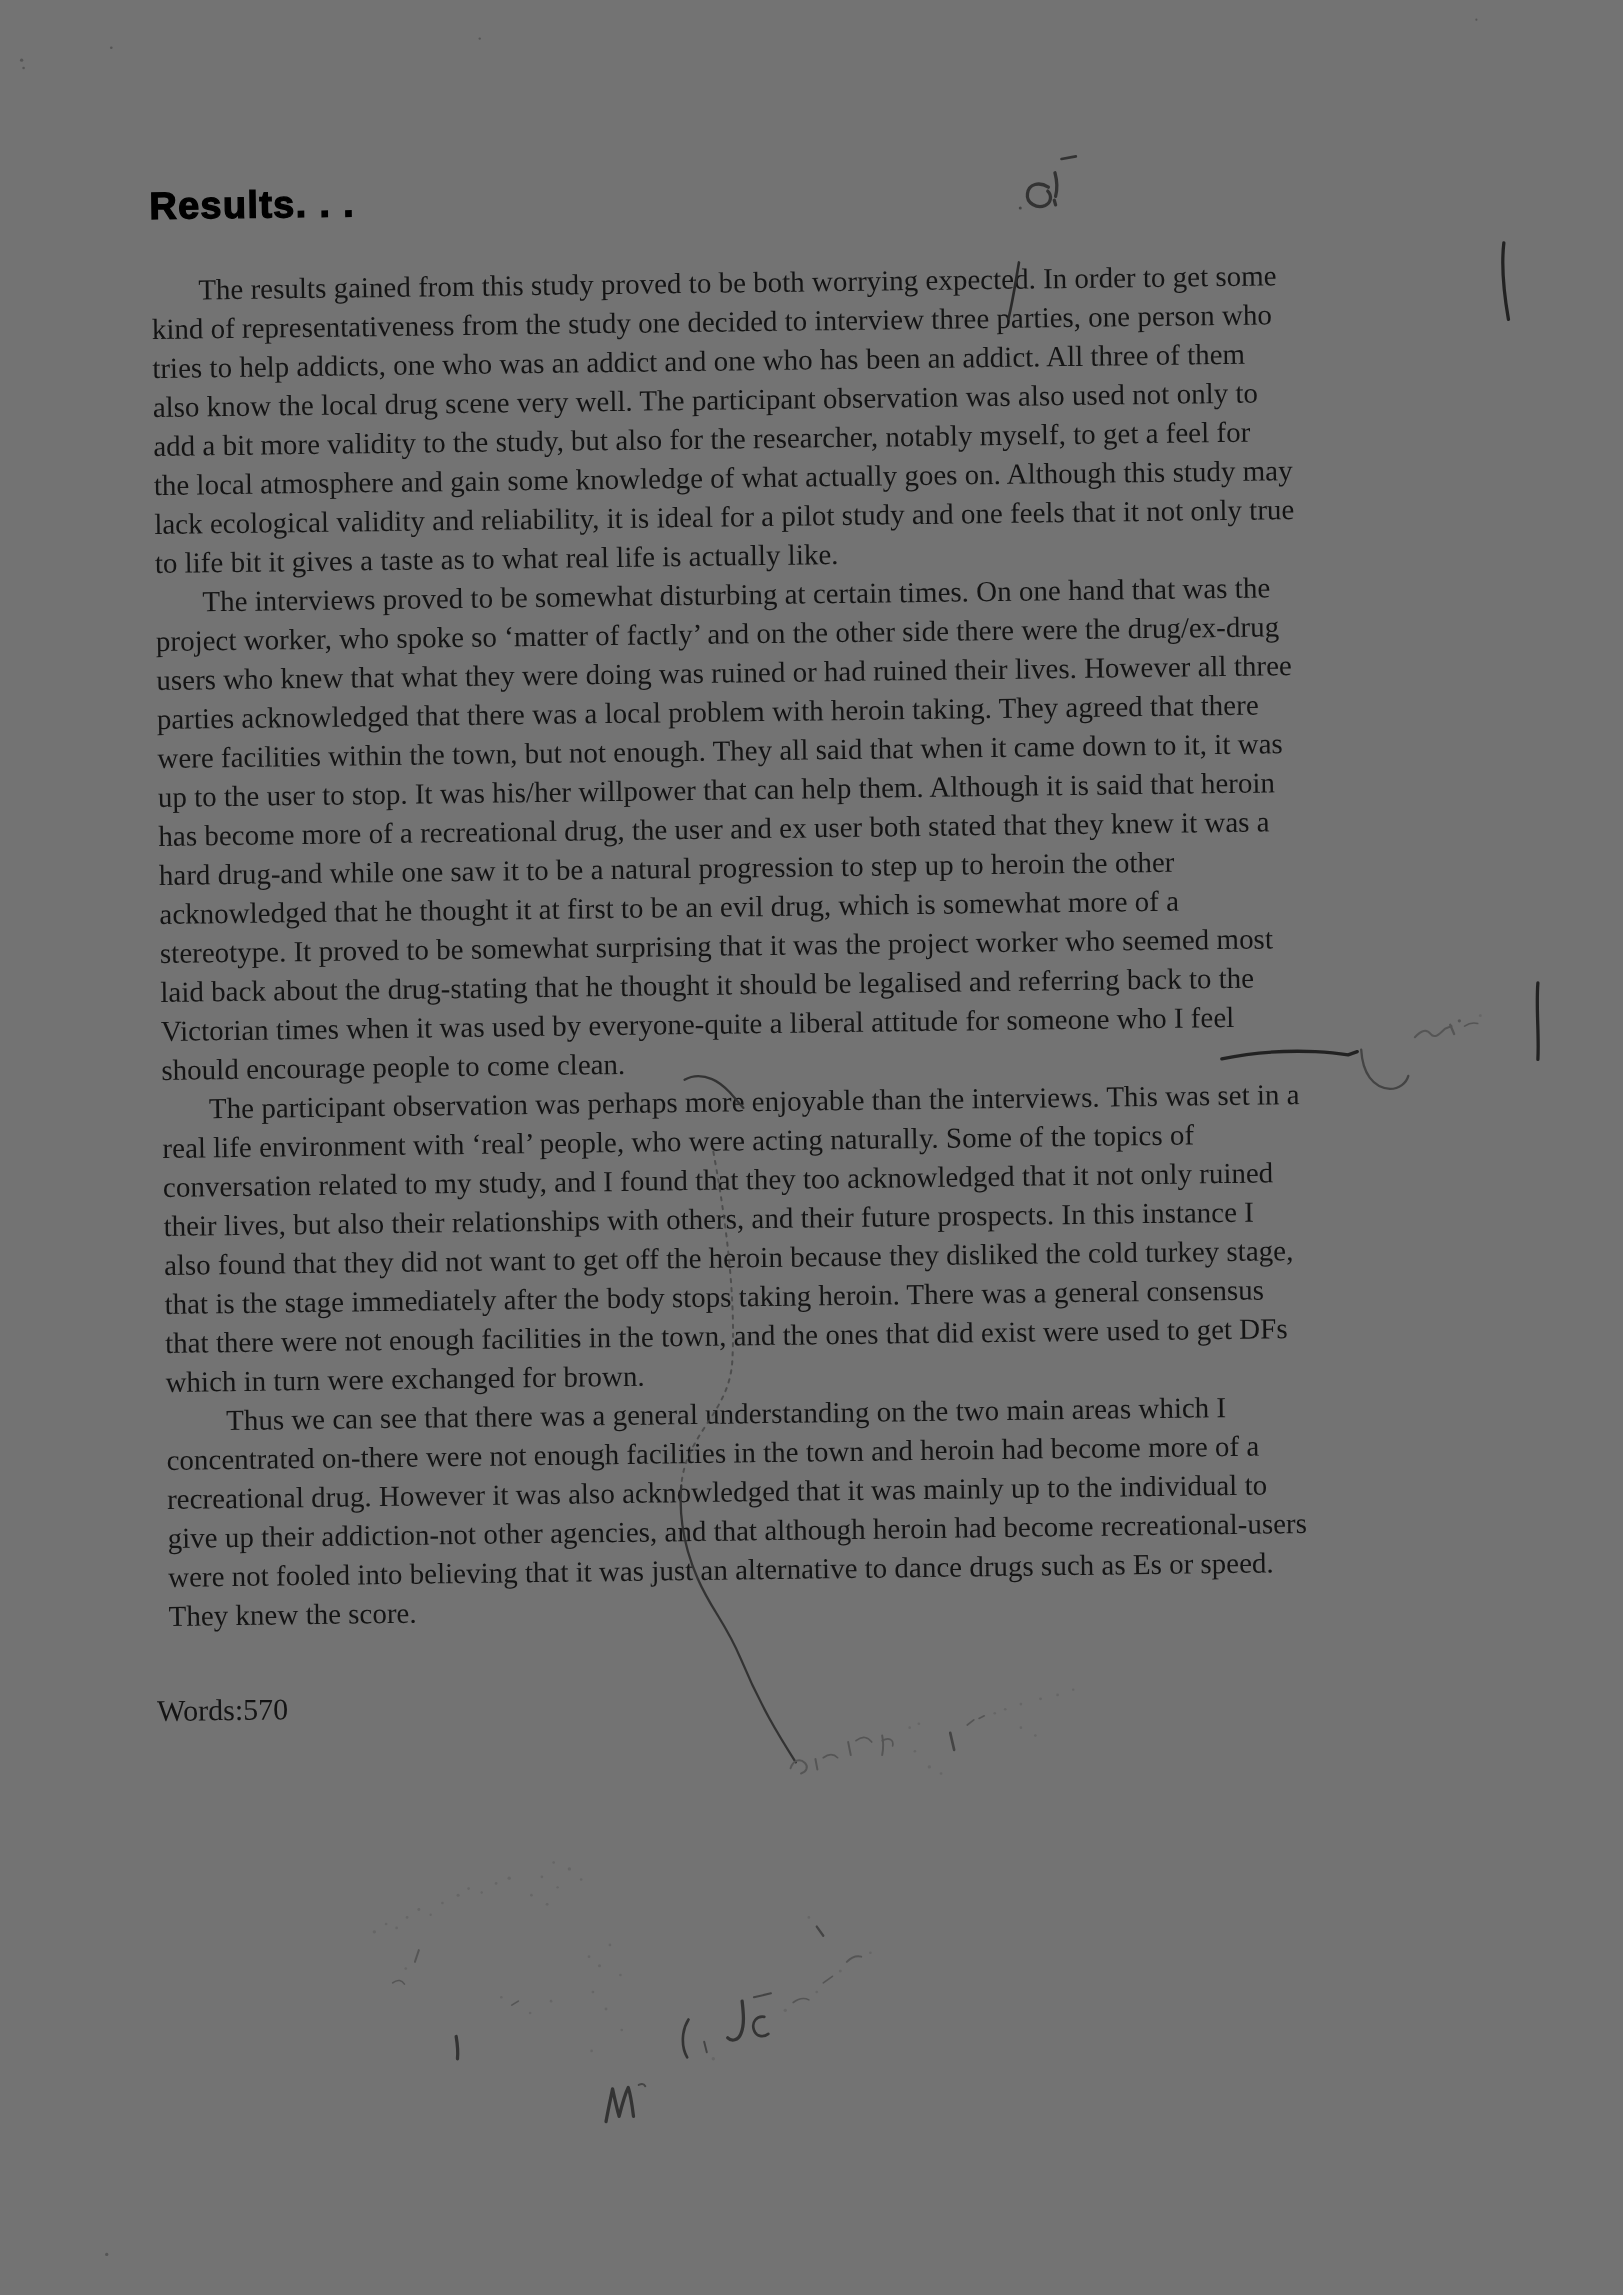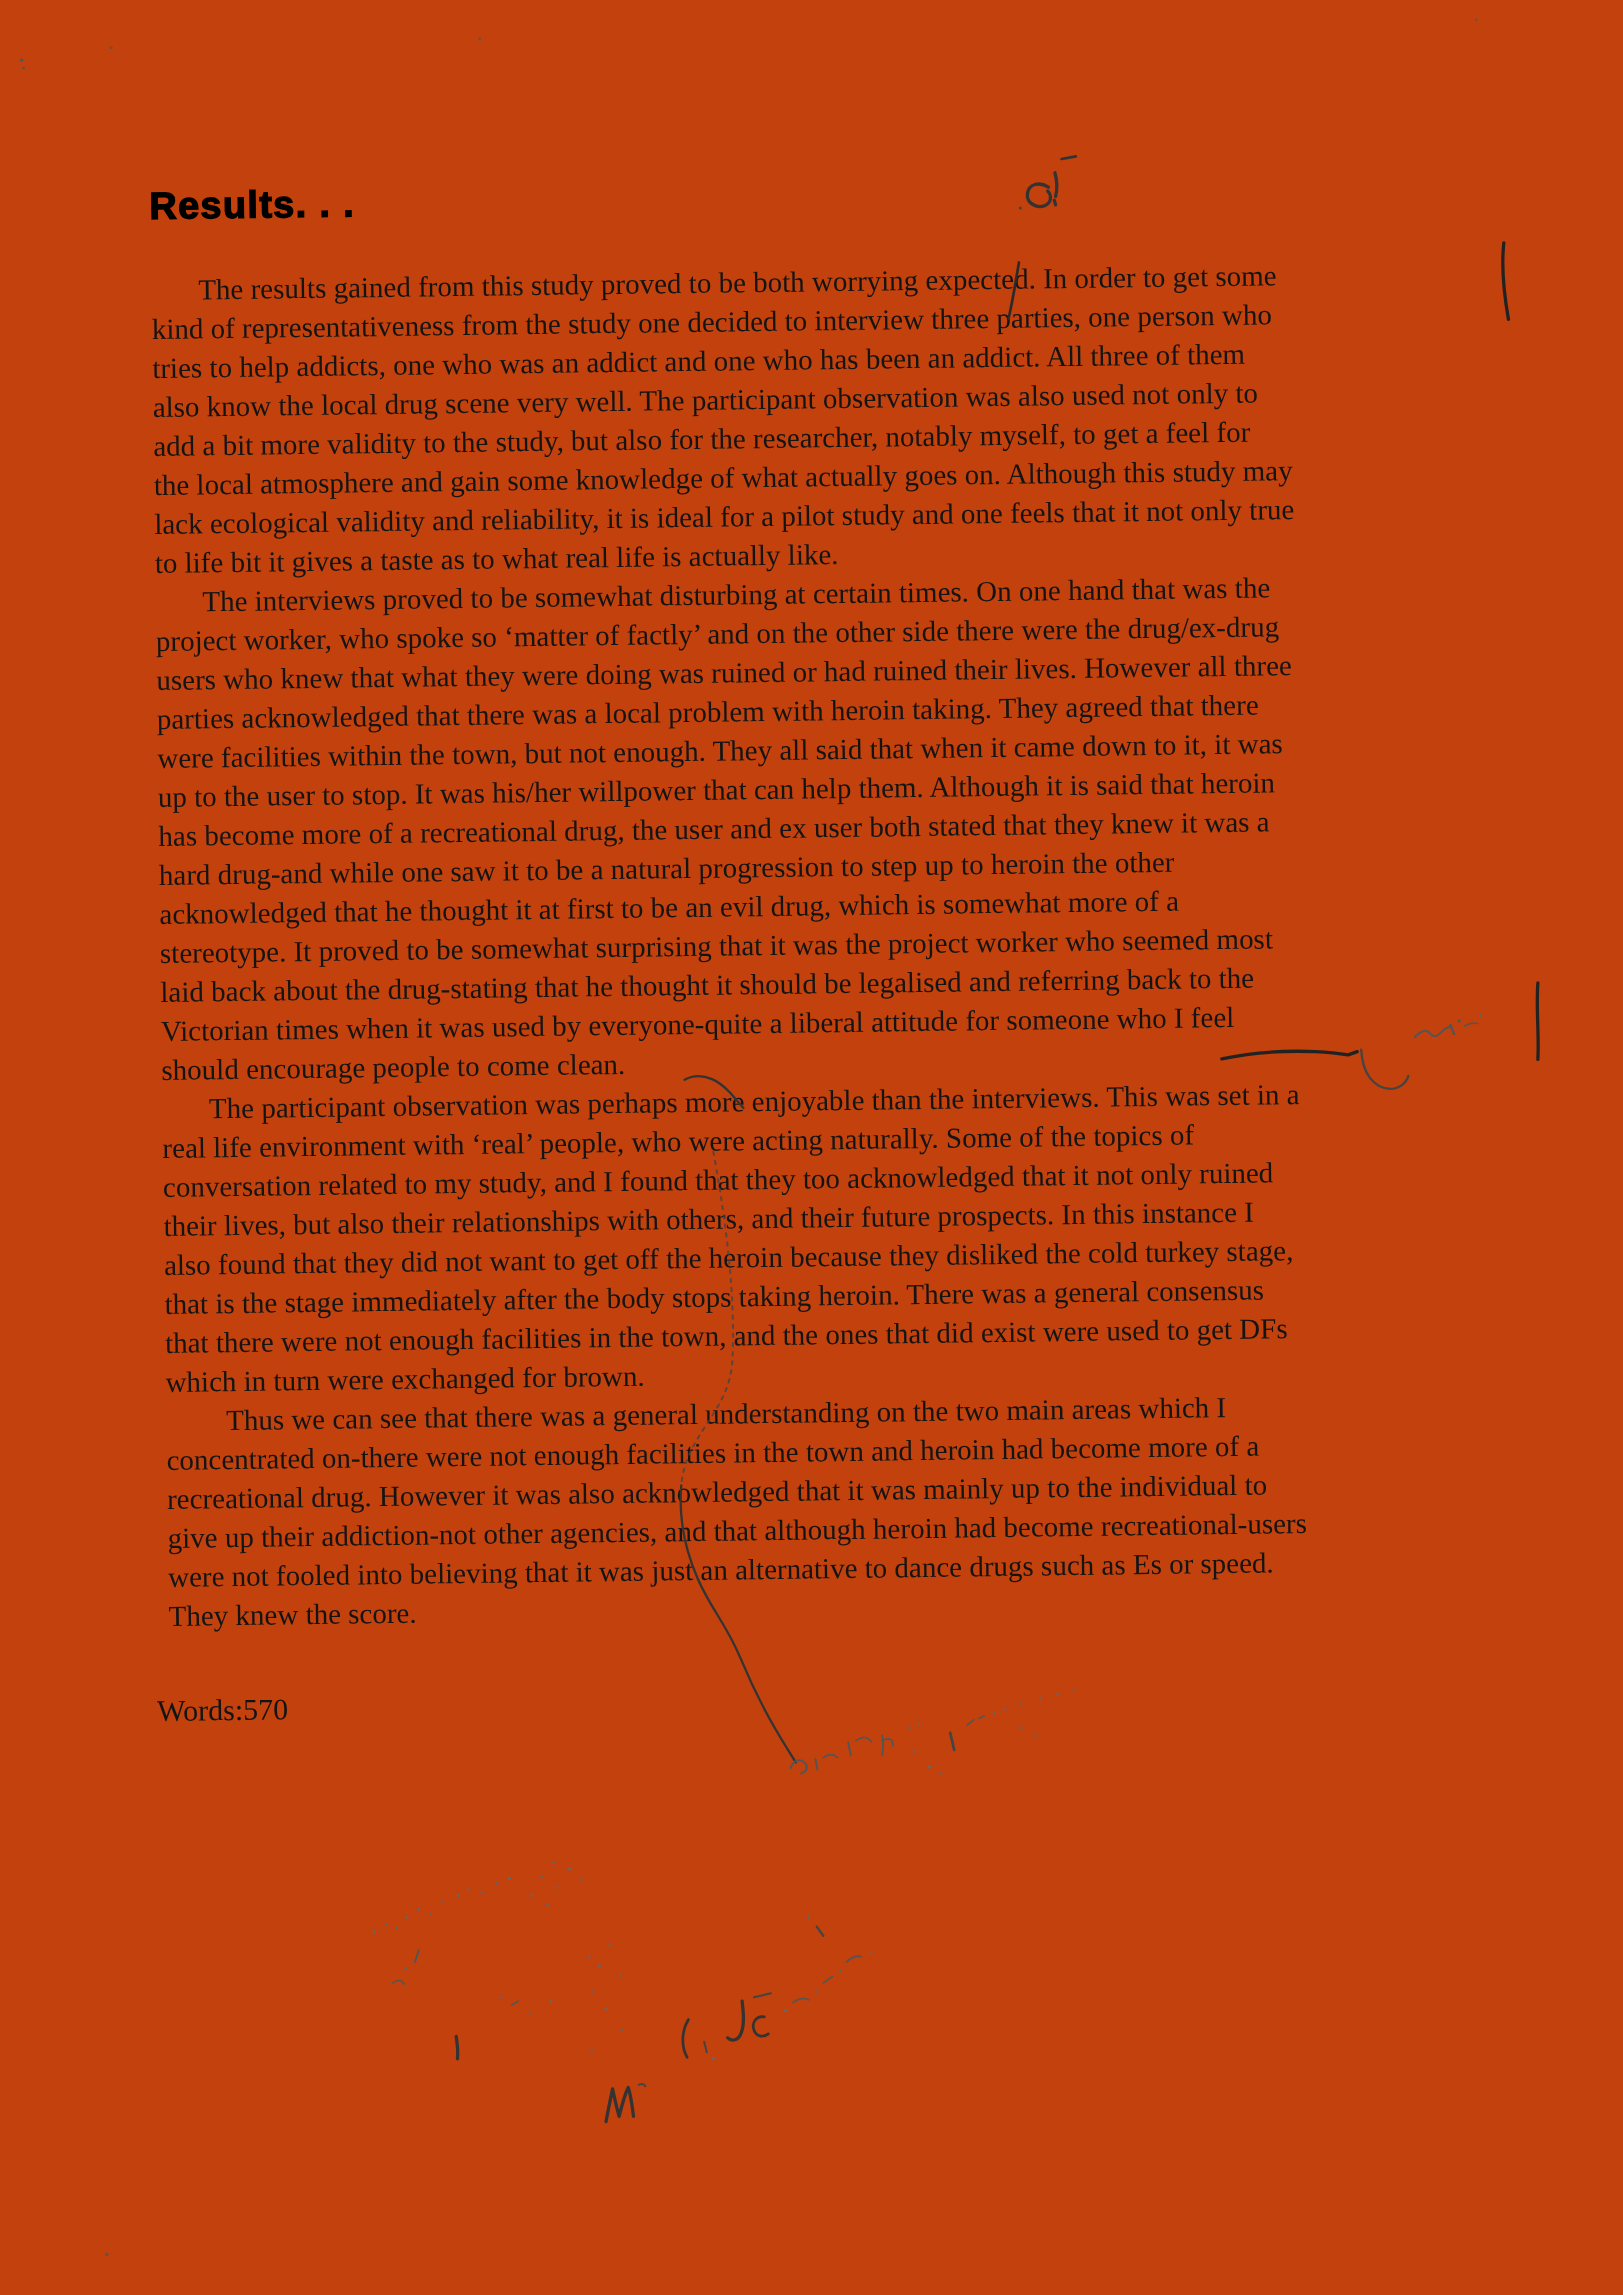--- a/index.html
+++ b/index.html
@@ -1,18 +1,18 @@
 <!DOCTYPE html>
 <html style="font-size:10.5px"><head>
 <meta charset="utf-8">
 <style>
   html, body { margin:0; padding:0; background:#ffffff; }
   body { width:1623px; height:2295px; position:relative; overflow:hidden;
          font-family:"Liberation Serif", serif; }
-  .page { position:absolute; inset:0; background:#c2410c; }
+  .page { position:absolute; inset:0; background:#737373; }
   .title { position:absolute; left:149px; top:187px; margin:0;
            font-family:"Liberation Sans", sans-serif; font-weight:900;
            font-size:38px; line-height:1; letter-spacing:1.3px; color:#000;
            -webkit-text-stroke:1.3px #000;
            transform:rotate(-0.75deg); transform-origin:0 0; white-space:nowrap; }
   .textblock { position:absolute; left:151px; top:271px; width:1375px;
                font-size:29px; line-height:39px; color:#141414;
                transform:rotate(-0.75deg); transform-origin:0 0; }
   .para { margin:0; padding:0; }
   .line { white-space:nowrap; height:39px; }

